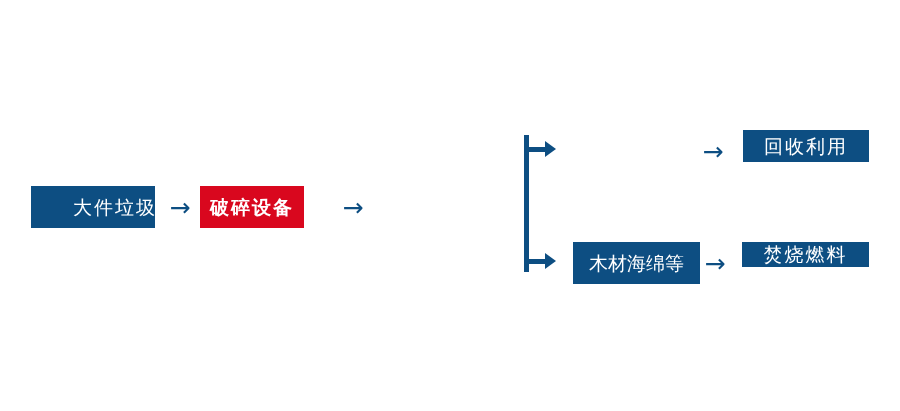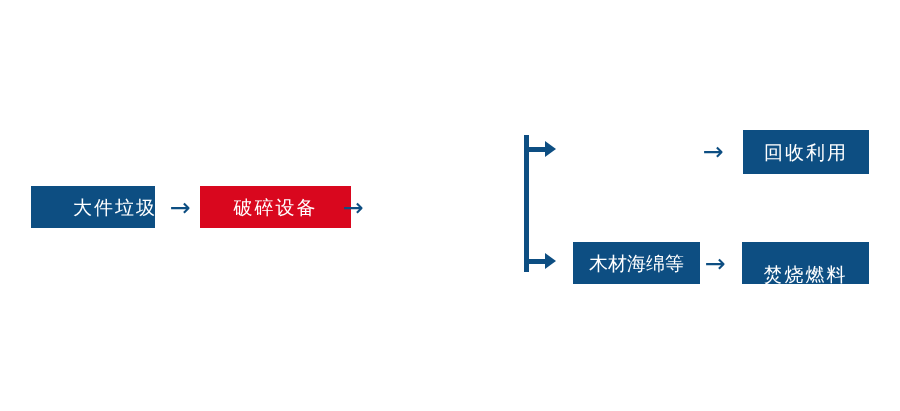--- a/index.html
+++ b/index.html
@@ -70,21 +70,21 @@
 <div id="flow-canvas">
 
   <div class="node blue" style="left:31px; top:186px; width:124px; height:42px;padding-left:44px;">
     <span>大件垃圾</span>
   </div>
 
   <div class="arrow" style="left:160px; top:190px; width:40px; height:34px;">
     <span>→</span>
   </div>
 
-  <div class="node red" style="left:200px; top:186px; width:151px; height:42px;">
+  <div class="node red" style="left:200px; top:186px; width:104px; height:42px;font-weight:bold;">
     <span>破碎设备</span>
   </div>
 
   <div class="arrow" style="left:333px; top:190px; width:40px; height:34px;">
     <span>→</span>
   </div>
 
 
   <div class="bracket-trunk" style="left:524px; top:135px; width:5px; height:137px;"></div>
 
@@ -92,29 +92,29 @@
   <div class="bracket-head" style="left:545px; top:141px;"></div>
 
   <div class="bracket-stub" style="left:524px; top:259px; width:24px; height:5px;"></div>
   <div class="bracket-head" style="left:545px; top:253px;"></div>
 
 
   <div class="arrow" style="left:693px; top:134px; width:40px; height:34px;">
     <span>→</span>
   </div>
 
-  <div class="node blue" style="left:743px; top:130px; width:126px; height:44px;text-align:right;">
+  <div class="node blue" style="left:743px; top:130px; width:126px; height:32px;text-align:right;">
     <span>回收利用</span>
   </div>
 
   <div class="node blue tight" style="left:573px; top:242px; width:127px; height:42px;">
     <span>木材海绵等</span>
   </div>
 
   <div class="arrow" style="left:695px; top:246px; width:40px; height:34px;">
     <span>→</span>
   </div>
 
-  <div class="node blue" style="left:742px; top:242px; width:127px; height:42px;align-items:flex-end;">
+  <div class="node blue" style="left:742px; top:242px; width:127px; height:25px;">
     <span>焚烧燃料</span>
   </div>
 
 </div>
 
 </body></html>

